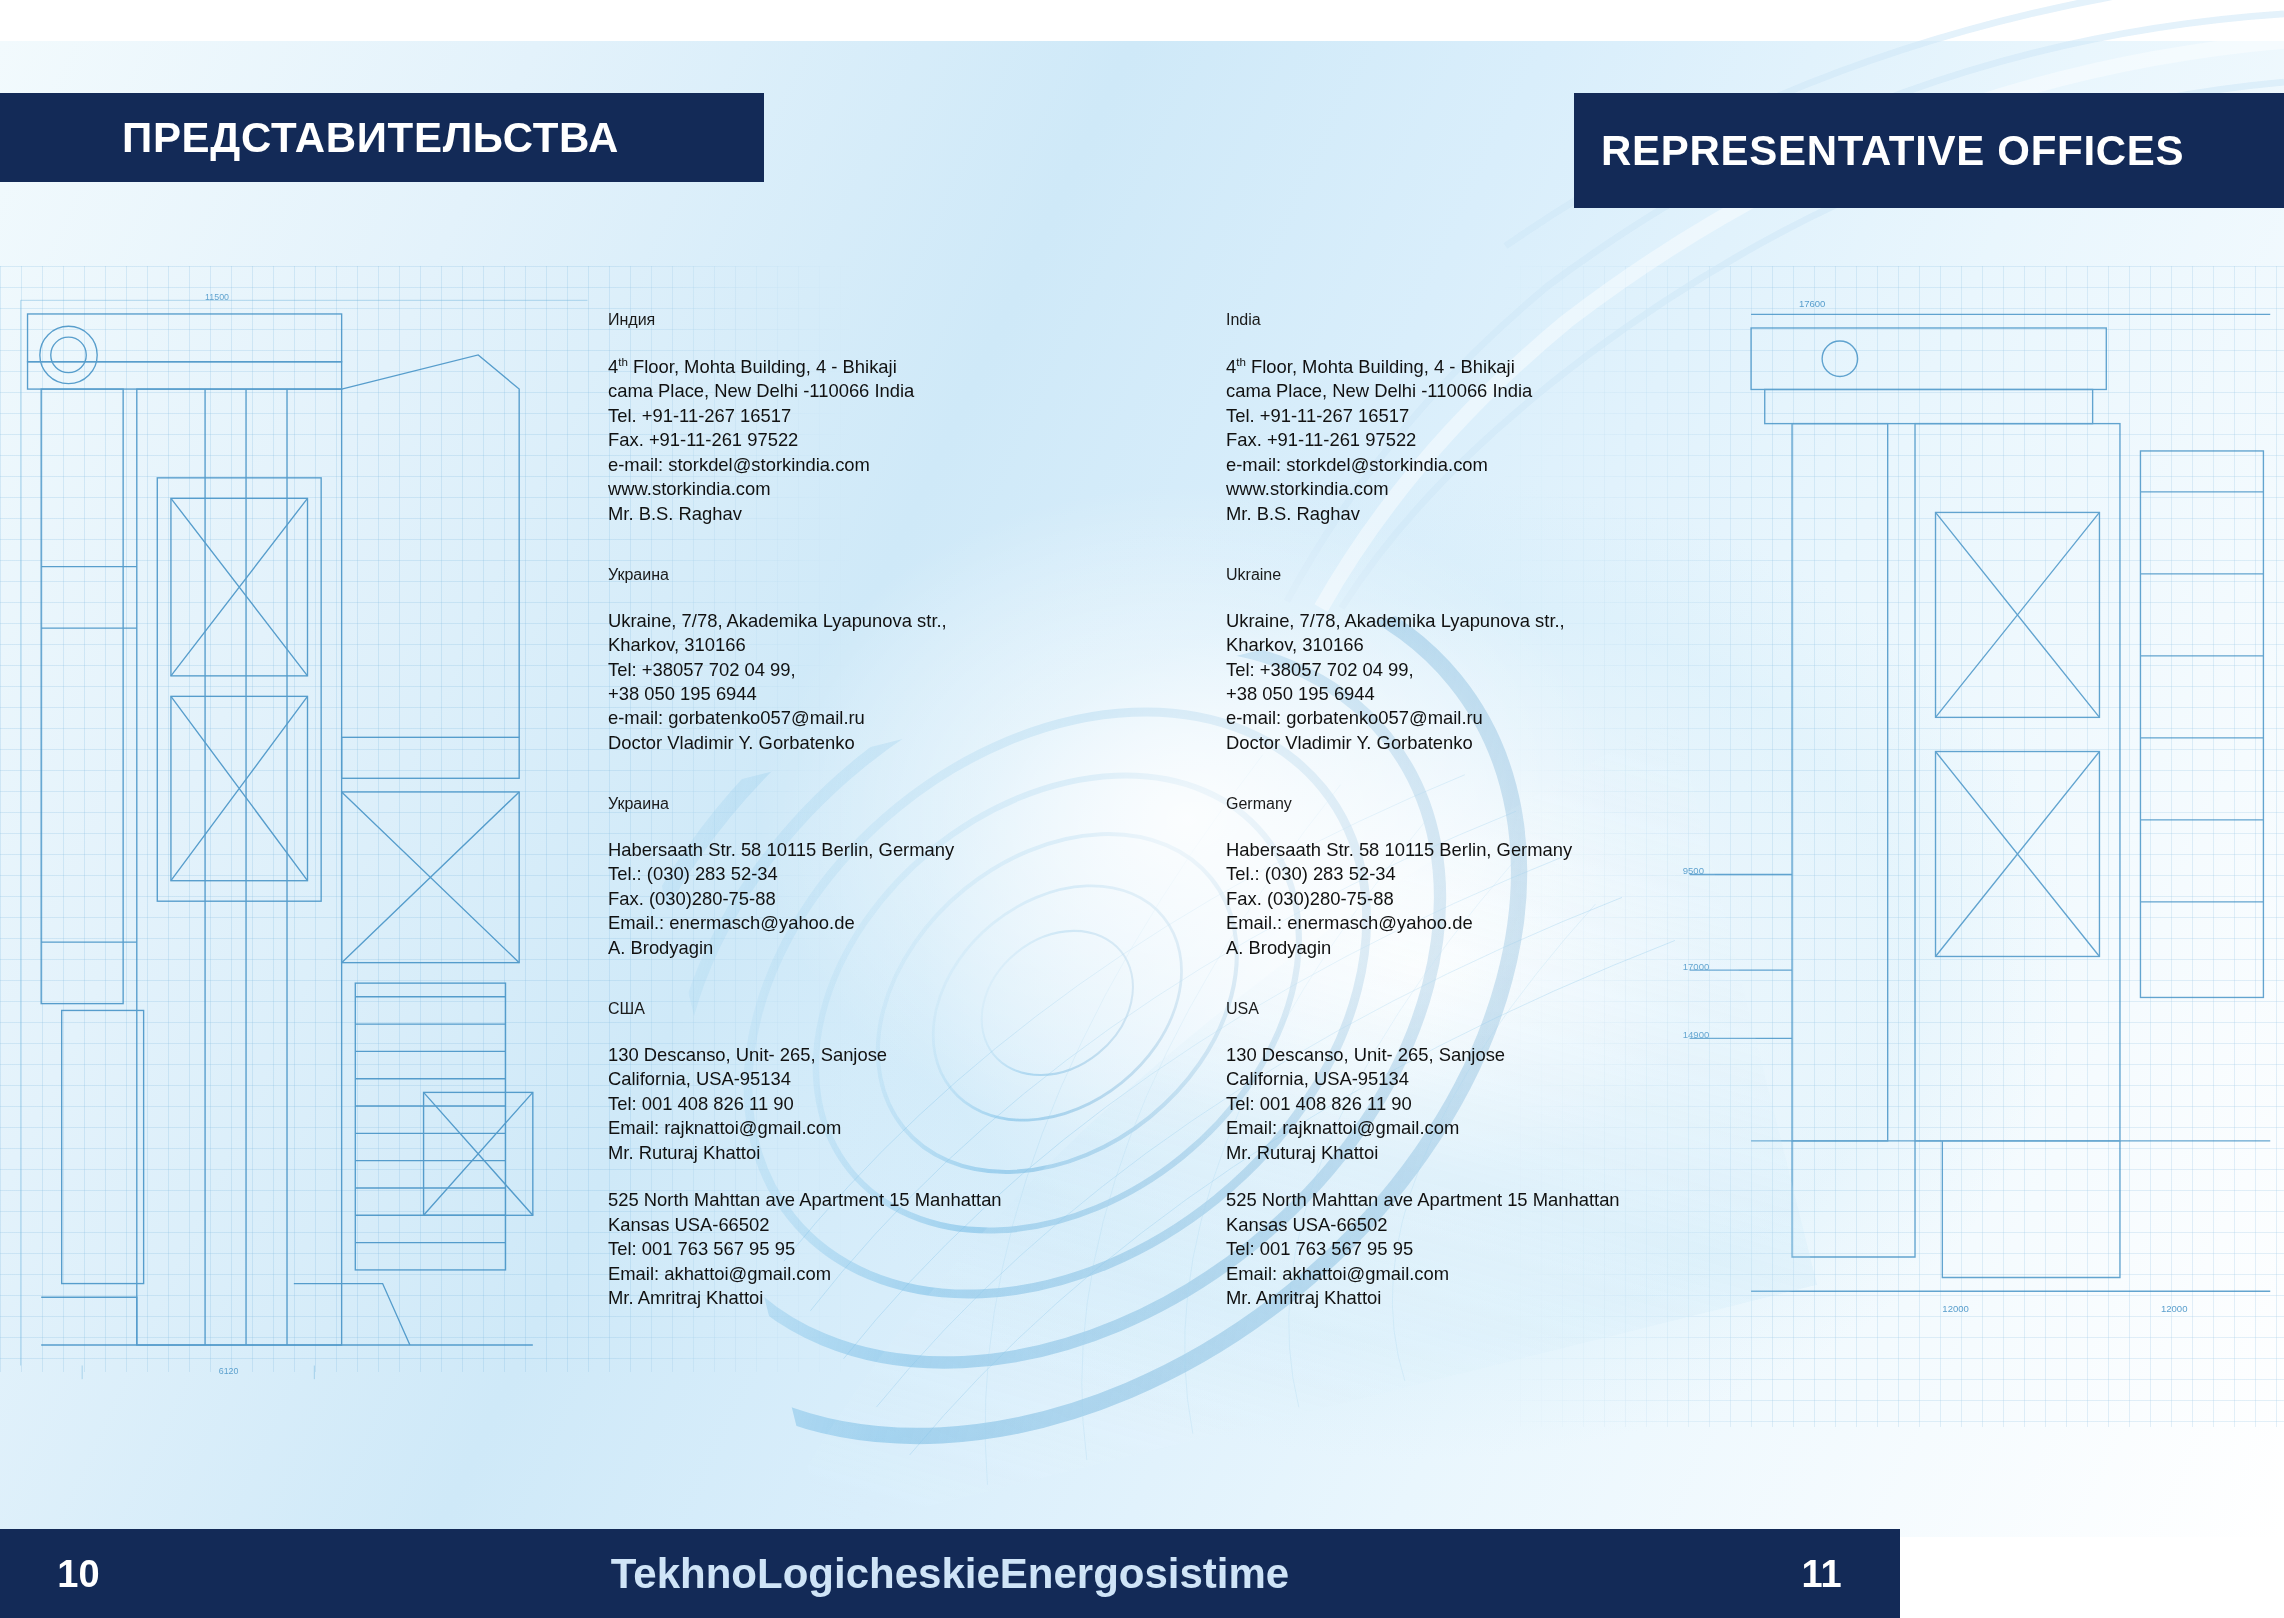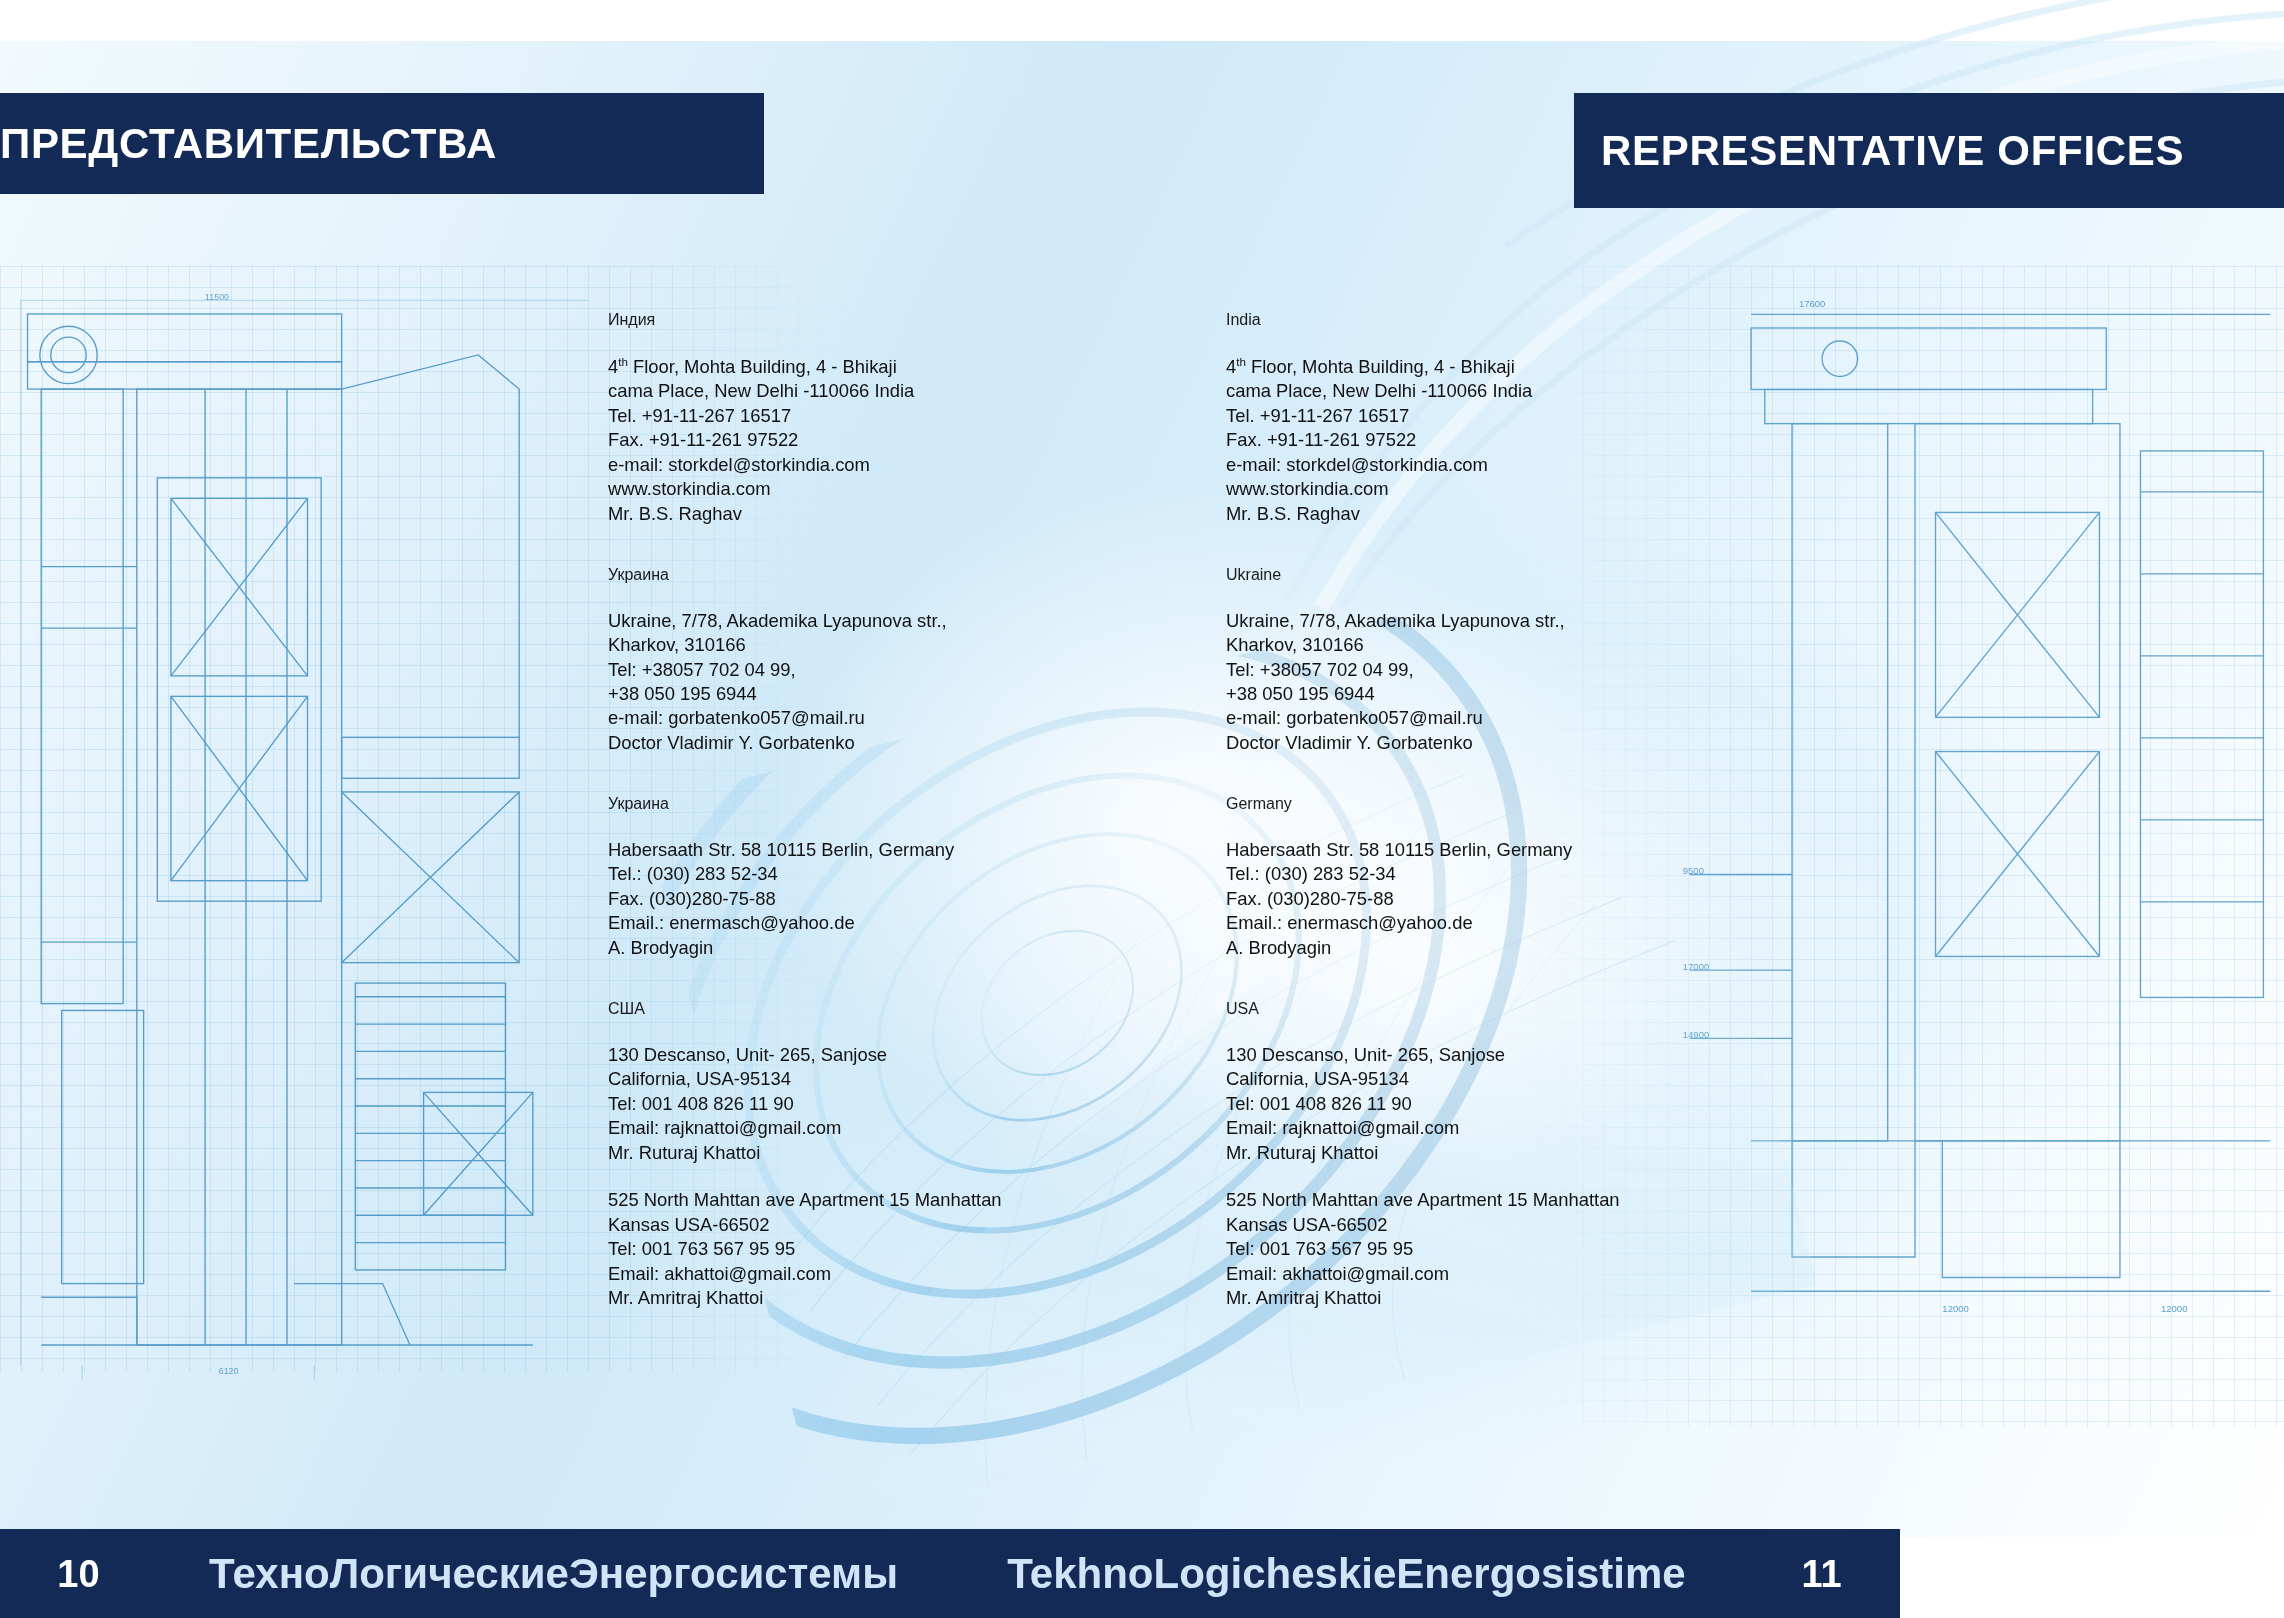--- a/index.html
+++ b/index.html
@@ -50,21 +50,21 @@
   .veil{
     position:absolute;left:0;top:41px;width:2284px;height:1496px;
     background:radial-gradient(ellipse 615px 478px at 52% 52%, rgba(255,255,255,.85), rgba(255,255,255,0) 70%);
     pointer-events:none;
   }
 
   
   .hdr{
     position:absolute;background:#132a57;display:flex;align-items:center;
   }
-  .hdr-left{left:0;top:93px;width:764px;height:101px;justify-content:flex-start;padding-right:23px;box-sizing:border-box;}
+  .hdr-left{left:0;top:93px;width:764px;height:89px;justify-content:center;padding-right:23px;box-sizing:border-box;}
   .hdr-right{right:0;top:93px;width:710px;height:115px;justify-content:flex-start;padding-left:27px;box-sizing:border-box;}
   .hdr-left .t,.hdr-right .t{
     color:#ffffff;font-size:42px;font-weight:bold;letter-spacing:0.7px;white-space:nowrap;
   }
 
   
   .footer{
     position:absolute;left:0;bottom:0;width:1900px;height:90px;background:#132a57;
     display:flex;align-items:center;
   }
@@ -335,17 +335,16 @@
       <span>Kansas USA-66502</span><br>
       <span>Tel: 001 763 567 95 95</span><br>
       <span>Email: akhattoi@gmail.com</span><br>
       <span>Mr. Amritraj Khattoi</span>
     </p>
   </div>
 </div>
 
 <div class="footer">
   <div class="pageno">10</div>
-  <div class="brand">ТехноЛогическиеЭнергосистемы</div>
   <div class="brand">TekhnoLogicheskieEnergosistime</div>
   <div class="pageno">11</div>
 </div>
 
 
 </body></html>

